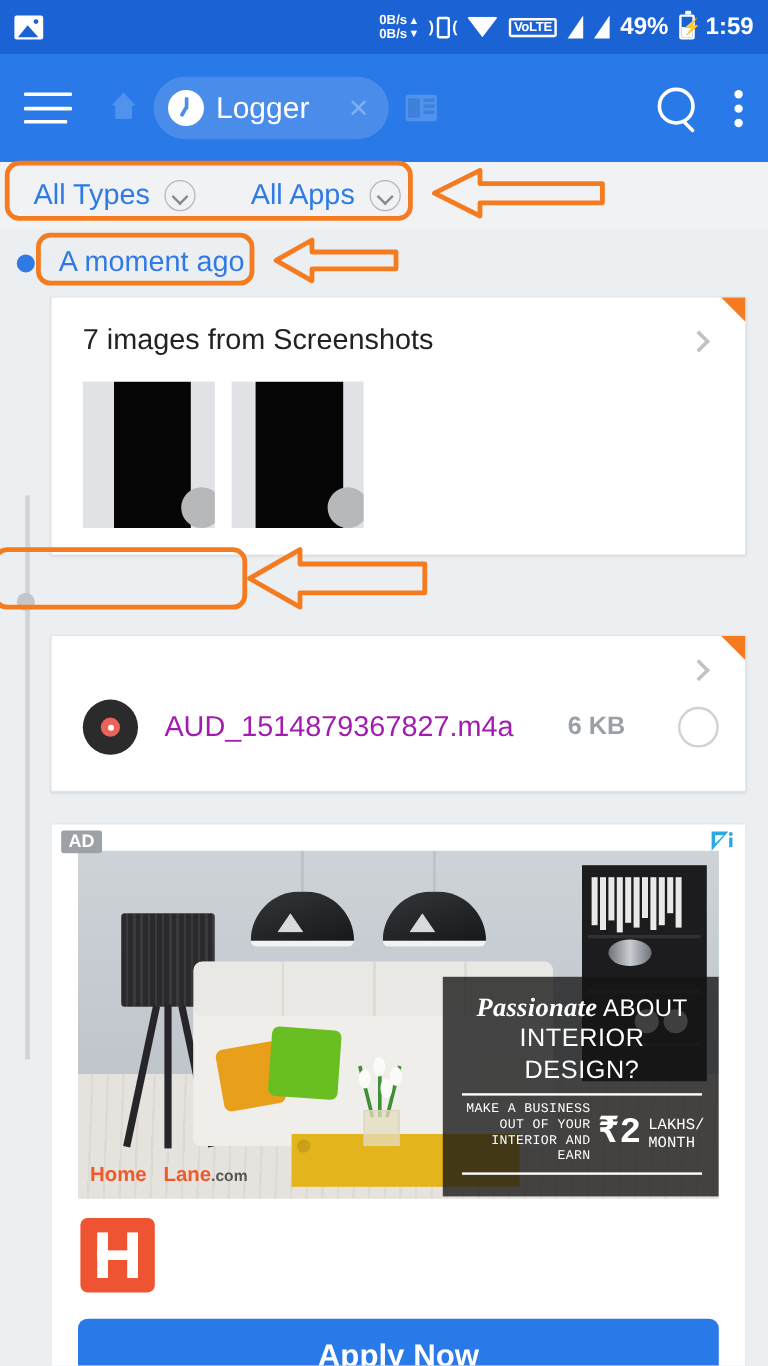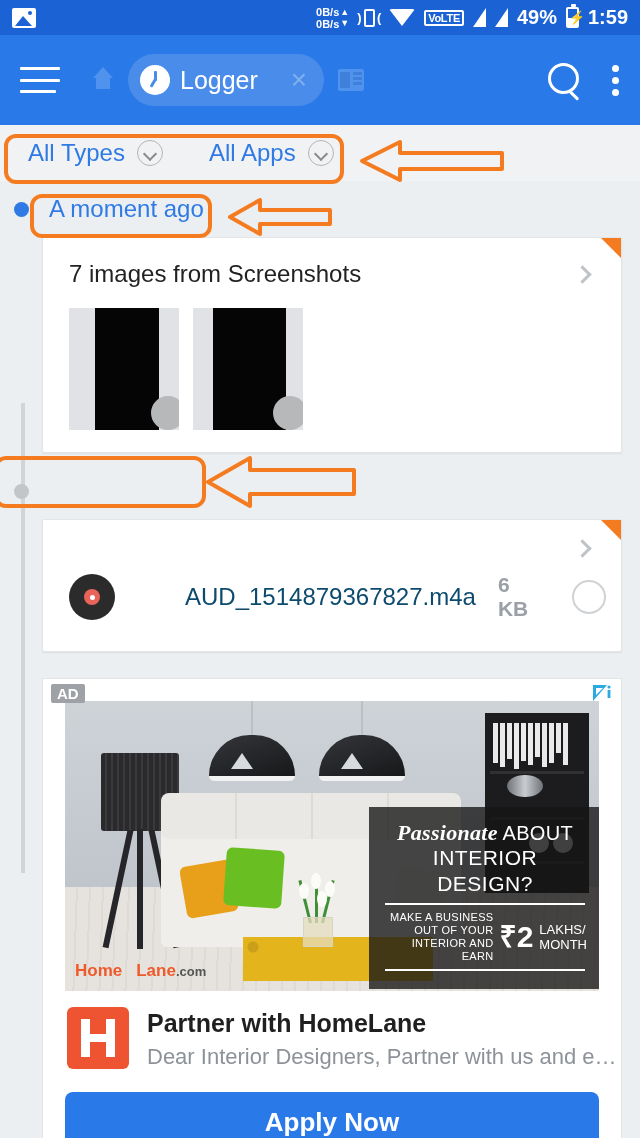--- a/index.html
+++ b/index.html
@@ -6,21 +6,21 @@
   html, body {
     width: 640px; height: 1138px;
     font-family: "Liberation Sans", sans-serif;
     background: #eceff1;
     overflow: hidden;
   }
   .screen { position: relative; width: 640px; height: 1138px; background: #eceff1; }
 
   
   .statusbar {
-    height: 35px; background: #1b63d4; color: #fff;
+    height: 45px; background: #1b63d4; color: #fff;
     display: flex; align-items: center; padding: 0 12px;
     font-size: 20px; font-weight: bold;
   }
   .sb-left { display: flex; align-items: center; gap: 8px; }
   .sb-right { margin-left: auto; display: flex; align-items: center; gap: 9px; }
   .img-icon {
     width: 24px; height: 20px; background: #fff; border-radius: 2px;
     position: relative; overflow: hidden;
   }
   .img-icon::after {
@@ -113,21 +113,21 @@
   .thumb { width: 110px; height: 122px; background: #e0e2e5; position: relative; overflow: hidden; }
   .thumb .blk { position:absolute; left:26px; top:0; width:64px; height:122px; background:#050505; }
   .thumb .circ { position:absolute; right:-6px; bottom:0px; width:34px; height:34px; border-radius:50%; background:#b6b8ba; }
   .thumb.t2 .blk { left: 20px; width: 73px; }
   .thumb.t2 .circ { right: -4px; }
 
   .song-row { display:flex; align-items:center; padding: 6px 22px 30px 26px; gap: 22px;}
   .vinyl { width: 46px; height: 46px; border-radius: 50%; background: #2b2b2b; position: relative; flex:none;}
   .vinyl::before { content:""; position:absolute; left:15px; top:15px; width:16px; height:16px; border-radius:50%; background:#e8635a;}
   .vinyl::after { content:""; position:absolute; left:21px; top:21px; width:5px; height:5px; border-radius:50%; background:#fff;}
-  .song-name { font-size: 24px; color: #0c4a6e; margin-left: 48px; }
+  .song-name { font-size: 24px; color: #a21caf; }
   .song-size { margin-left:auto; font-size: 21px; color: #9aa0a6; margin-right: 22px; font-weight: bold; }
   .song-check { width: 34px; height: 34px; border-radius:50%; border:2px solid #cfd2d5; flex:none;}
 
   
   .adcard { margin: 26px 18px 0 42px; background:#fff; border:1px solid #e2e4e6; position:relative; }
   .ad-badge { position:absolute; left: 8px; top: 5px; background:#9ea2a6; color:#fff;
      font-size: 15px; padding: 1px 6px; border-radius:2px; font-weight:bold; z-index:3;}
   .adchoice { position:absolute; right: 8px; top: 4px; z-index:3; }
   .ad-image { margin: 22px 22px 0 22px; height: 290px; position: relative; overflow: hidden;
      background: linear-gradient(180deg,#d3d7dc 0%, #c6cbd1 55%, #e8e6e2 56%, #efedea 100%); }
@@ -162,21 +162,21 @@
   .flowers { position:absolute; left: 222px; bottom: 44px; width: 62px; height: 78px;}
   .flowers .vase2 { position:absolute; left:16px; bottom:0; width:30px; height:30px; background:rgba(230,220,190,0.75); border:1px solid #d8d4c4;}
   .flowers .stem { position:absolute; bottom:24px; width:3px; height:44px; background:#3f8f34; transform-origin:bottom;}
   .flowers .bud { position:absolute; width:10px; height:16px; border-radius:50%; background:#fbfbf7;}
   .ad-overlay { position:absolute; right: 0px; bottom: 2px; width: 230px; padding: 14px 12px 12px 14px;
      background: rgba(20,20,20,0.78); color:#fff; text-align:center;}
   .ov1 { font-size: 20px; line-height: 24px; letter-spacing:0.3px;}
   .ov1 b { font-style: italic; font-family:"Liberation Serif", serif; font-weight:bold; font-size:22px;}
   .ov2 { font-size: 21px; letter-spacing: 0.5px; line-height:26px;}
   .ovrule { height:2px; background:#fff; margin: 6px 2px; }
-  .ov3 { display:flex; align-items:center; justify-content:center; gap:6px; }
+  .ov3 { display:flex; align-items:center; justify-content:center; gap:6px;font-family:Liberation Mono, monospace; }
   .ov3 .left { font-size: 11px; line-height:13px; text-align:right; letter-spacing:0.3px;}
   .ov3 .rupee { font-size: 30px; font-weight:bold; line-height:30px;}
   .ov3 .right { font-size: 13px; line-height:15px; text-align:left;}
   .hl-logo { position:absolute; left: 10px; bottom: 10px; font-size: 17px; font-weight:bold; }
   .hl-logo .h { color:#ef5a2a;} .hl-logo .l { color:#ef5a2a;margin-left:14px;} .hl-logo .c { color:#555; font-size:13px;}
   .ad-body { display:flex; align-items:flex-start; padding: 16px 22px 6px 24px; gap: 18px;}
   .ad-logo { width: 62px; height: 62px; background:#ee5432; border-radius:6px; position:relative; flex:none;}
   .ad-logo::before { content:""; position:absolute; left:14px; top:12px; width:9px; height:38px; background:#fff;}
   .ad-logo::after { content:""; position:absolute; right:14px; top:12px; width:9px; height:38px; background:#fff;}
   .ad-logo i { position:absolute; left:14px; top:27px; width:34px; height:8px; background:#fff;}
@@ -391,24 +391,20 @@
         </div>
         <div class="hl-logo">
           <span class="h">Home</span><span class="l">Lane</span><span class="c">.com</span>
         </div>
       </div>
 
       <div class="ad-body">
         <div class="ad-logo">
             <i></i>
           </div>
-        <div class="ad-texts">
-          <div class="ad-title">Partner with HomeLane</div>
-          <div class="ad-desc">Dear Interior Designers, Partner with us and e…</div>
-        </div>
       </div>
       <div class="apply-btn">Apply Now</div>
     </div>
   </div>
 
   <div class="anno" style="left:4px; top:134px; width:340px; height:50px;"></div>
   <svg class="anno-arrow" style="left:358px; top:138px;" width="148" height="46" viewBox="0 0 148 46">
     <polygon points="4,23 42,4 42,15 144,15 144,31 42,31 42,42" fill="none" stroke="#f47b20" stroke-width="4" stroke-linejoin="round"></polygon>
   </svg>
 

